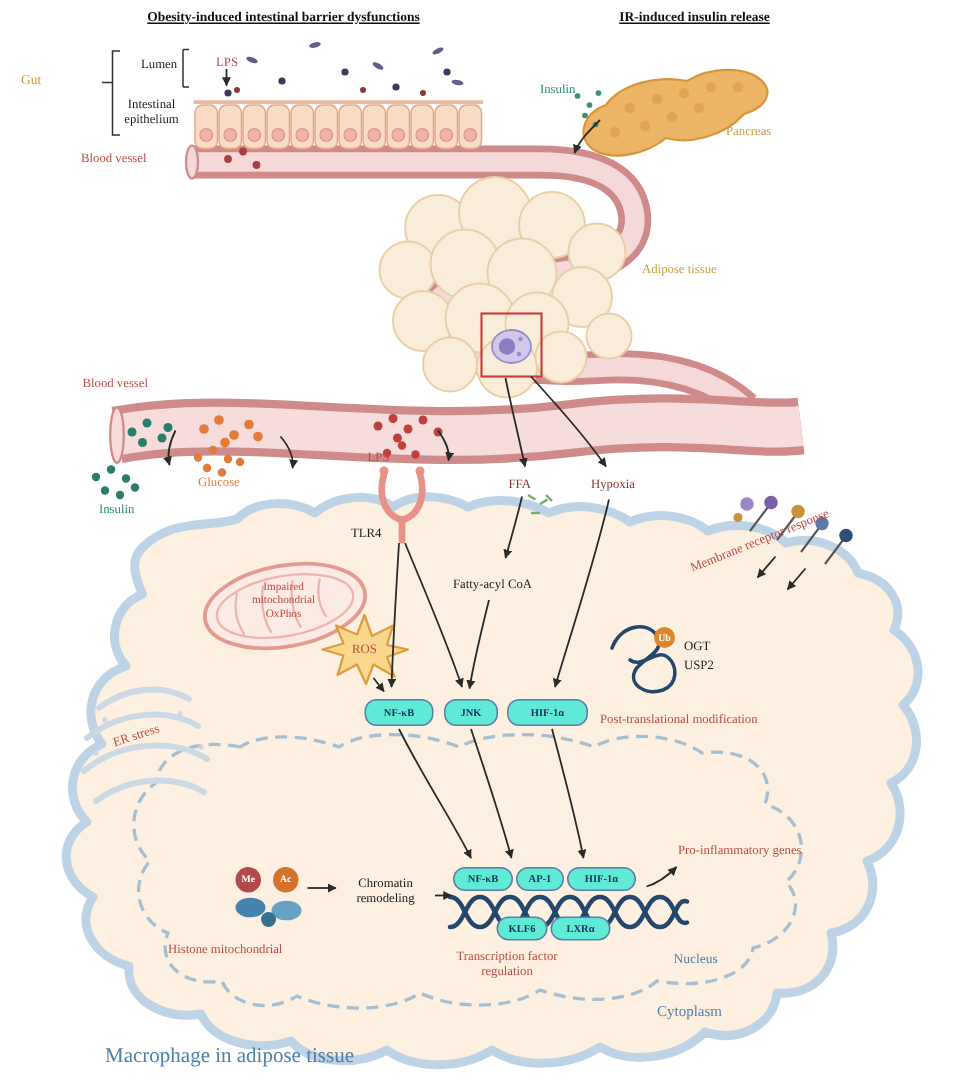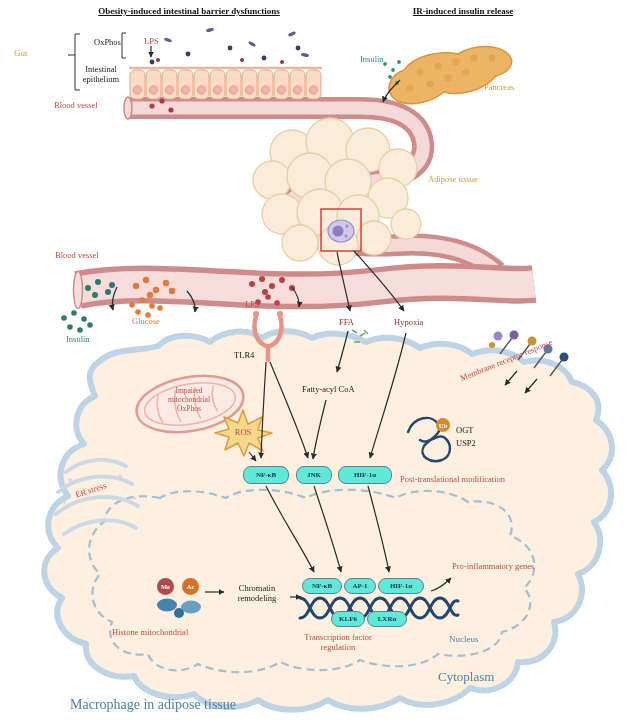--- a/index.html
+++ b/index.html
@@ -285,21 +285,21 @@
     <path d="M431,591 C438,589 445,584 451,578" marker-end="url(#ah)"></path>
     <path d="M517,371 L505,385" marker-end="url(#ah)"></path>
     <path d="M537,379 L525,393" marker-end="url(#ah)"></path>
   </g>
 </svg>
 
 <div class="lbl hdr" style="left:58px;top:6px;width:262px;">Obesity-induced intestinal barrier dysfunctions</div>
 <div class="lbl hdr" style="left:388px;top:6px;width:150px;">IR-induced insulin release</div>
 
 <div class="lbl tan" style="left:14px;top:48px;font-size:9px;">Gut</div>
-<div class="lbl" style="left:94px;top:37px;">OxPhos</div>
+<div class="lbl" style="left:94px;top:37px;">Lumen</div>
 <div class="lbl center" style="left:74px;top:64px;width:54px;">Intestinal epithelium</div>
 <div class="lbl red" style="left:144px;top:36px;">LPS</div>
 <div class="lbl red" style="left:54px;top:100px;">Blood vessel</div>
 
 <div class="lbl teal" style="left:360px;top:54px;">Insulin</div>
 <div class="lbl tan" style="left:484px;top:82px;">Pancreas</div>
 
 <div class="lbl tan" style="left:428px;top:174px;">Adipose tissue</div>
 <div class="lbl red" style="left:55px;top:250px;">Blood vessel</div>
 
@@ -333,16 +333,16 @@
 <div class="pill" style="left:302px;top:578px;width:38px;height:14px;">NF-κB</div>
 <div class="pill" style="left:344px;top:578px;width:30px;height:14px;">AP-1</div>
 <div class="pill" style="left:378px;top:578px;width:44px;height:14px;">HIF-1α</div>
 <div class="pill" style="left:331px;top:611px;width:32px;height:14px;">KLF6</div>
 <div class="pill" style="left:367px;top:611px;width:38px;height:14px;">LXRα</div>
 
 <div class="lbl red" style="left:452px;top:561px;width:92px;">Pro-inflammatory genes</div>
 <div class="lbl red" style="left:112px;top:627px;">Histone mitochondrial</div>
 <div class="lbl red center" style="left:303px;top:632px;width:70px;">Transcription factor regulation</div>
 <div class="lbl blue" style="left:449px;top:634px;font-size:9px;">Nucleus</div>
-<div class="lbl blue" style="left:438px;top:669px;font-size:13px;">Cytoplasm</div>
+<div class="lbl blue" style="left:438px;top:669px;font-size:10px;">Cytoplasm</div>
 <div class="lbl blue" style="left:70px;top:697px;font-size:14px;">Macrophage in adipose tissue</div>
 
 </div>
 
 </body></html>

